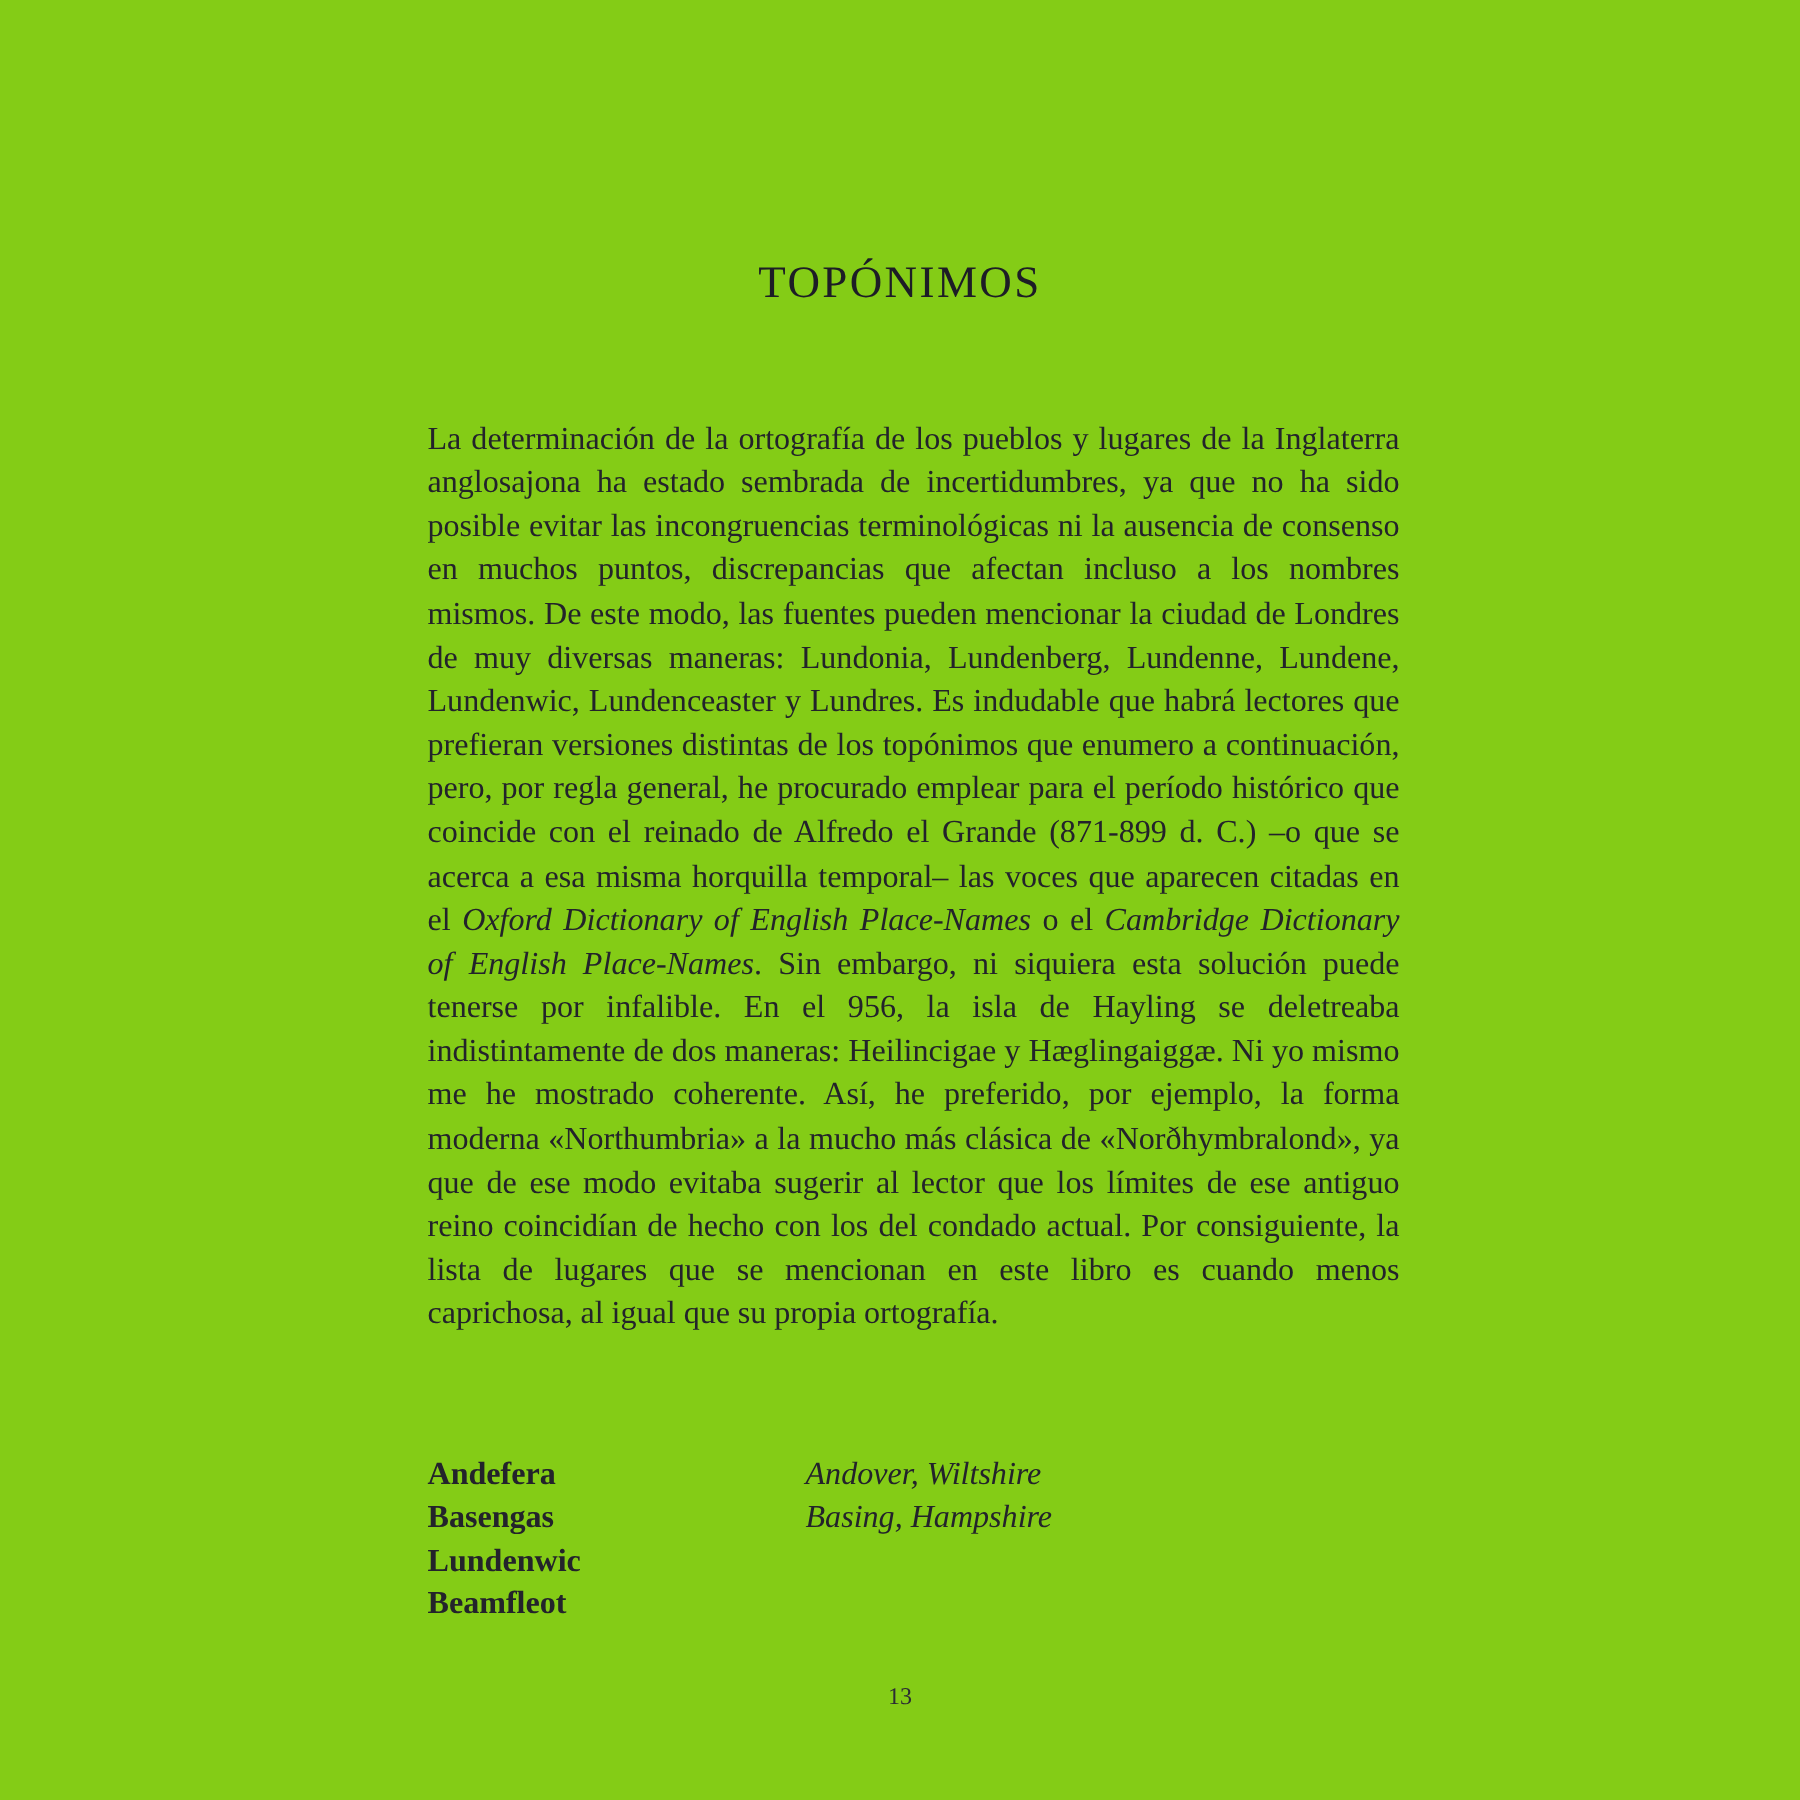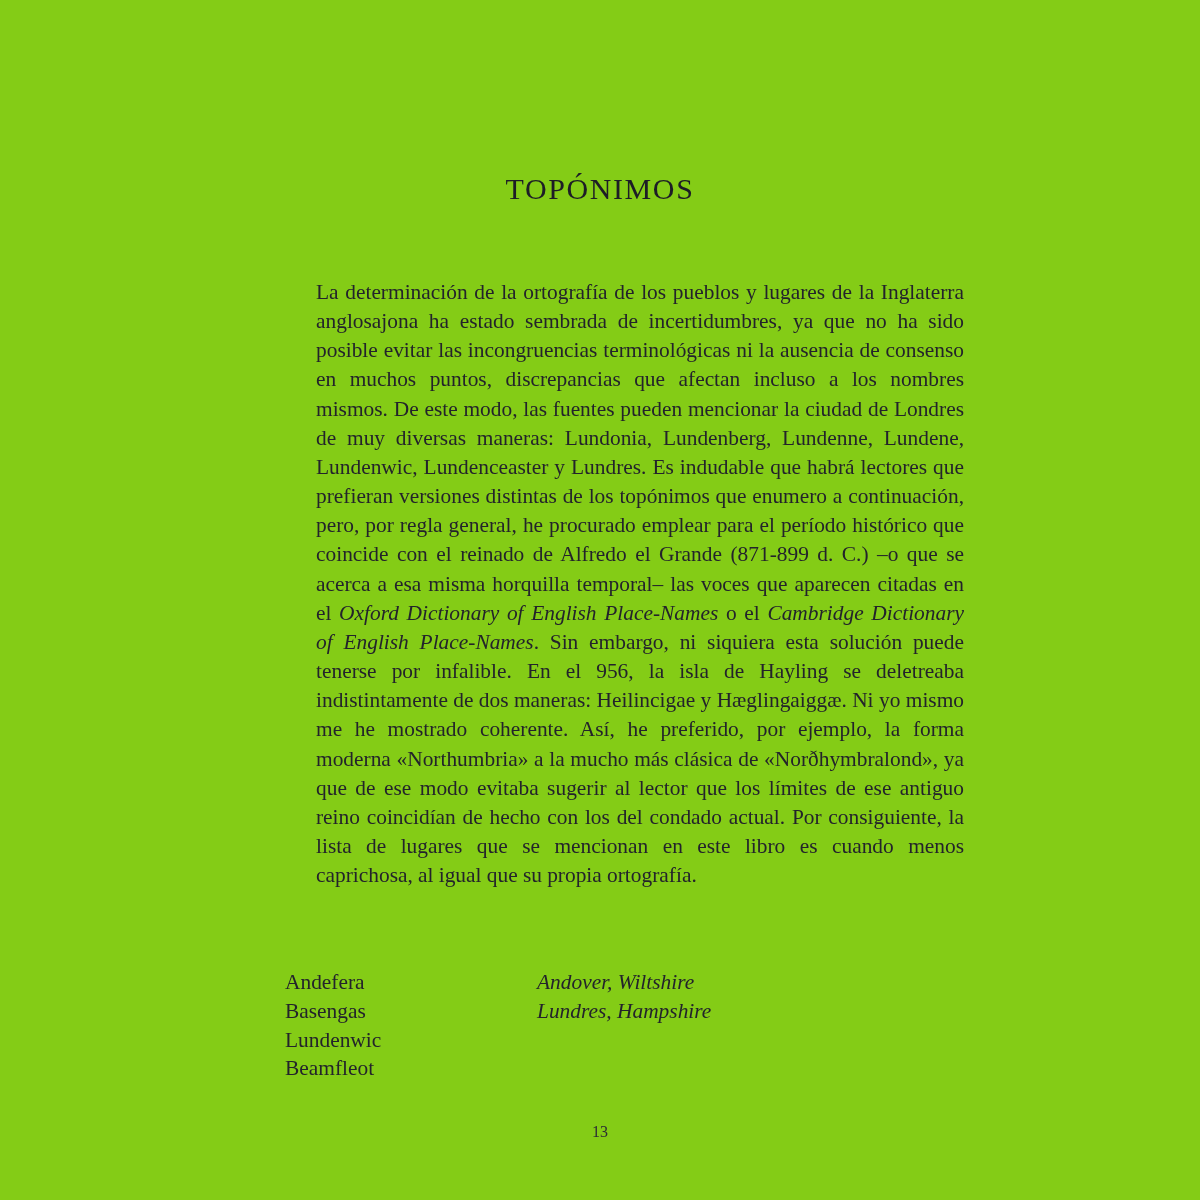--- a/index.html
+++ b/index.html
@@ -36,21 +36,20 @@
     color: #1d1d26;
     white-space: pre;
   }
 
   
   .body-col {
     position: absolute;
     left: 285px;
     top: 278px;
     width: 648px;
-    margin-left: 31px;
   }
   .body-par {
     margin: 0;
     font-size: 21.4px;
     line-height: 29.15px;
     text-align: justify;
     text-justify: inter-word;
     color: #23232b;
     hyphens: manual;
     word-spacing: -0.1px;
@@ -71,20 +70,21 @@
     align-items: baseline;
     height: 28.8px;
     line-height: 28.8px;
     font-size: 21.4px;
     color: #23232b;
     white-space: pre;
   }
   .gloss-old {
     width: 252px;
     flex: 0 0 252px;
+    font-weight: bold;
   }
   .gloss-new {
     flex: 1 1 auto;
     font-style: italic;
   }
 
   
   .folio {
     position: absolute;
     top: 1122px;
@@ -103,20 +103,20 @@
 <div class="page">
 
   <h1 class="page-title">TOPÓNIMOS</h1>
 
   <div class="body-col">
     <p class="body-par"><span>La determinación de la ortografía de los pueblos y lugares de la Inglaterra anglosajona ha estado sembrada de incertidumbres, ya que no ha sido posible evitar las incongruencias terminológicas ni la ausencia de consenso en muchos puntos, discrepancias que afectan incluso a los nombres mismos. De este modo, las fuentes pueden mencionar la ciudad de Londres de muy diversas maneras: Lundonia, Lundenberg, Lundenne, Lundene, Lundenwic, Lundenceaster y Lundres. Es indudable que habrá lectores que prefieran versiones distintas de los topónimos que enumero a continuación, pero, por regla general, he procurado emplear para el período histórico que coincide con el reinado de Alfredo el Grande (871-899 d. C.) –o que se acerca a esa misma horquilla temporal– las voces que aparecen citadas en el </span><span class="ital">Oxford Dictionary of English Place-Names</span><span> o el </span><span class="ital">Cambridge Dictionary of English Place-Names</span><span>. Sin embargo, ni siquiera esta solución puede tenerse por infalible. En el 956, la isla de Hayling se deletreaba indistintamente de dos maneras: Heilincigae y Hæglingaiggæ. Ni yo mismo me he mostrado coherente. Así, he preferido, por ejemplo, la forma moderna «Northumbria» a la mucho más clásica de «Norðhymbralond», ya que de ese modo evitaba sugerir al lector que los límites de ese antiguo reino coincidían de hecho con los del condado actual. Por consiguiente, la lista de lugares que se mencionan en este libro es cuando menos caprichosa, al igual que su propia ortografía.</span></p>
   </div>
 
   <div class="glossary">
       <div class="gloss-row"><span class="gloss-old">Andefera</span><span class="gloss-new">Andover, Wiltshire</span></div>
-      <div class="gloss-row"><span class="gloss-old">Basengas</span><span class="gloss-new">Lundres, Hampshire</span></div>
+      <div class="gloss-row"><span class="gloss-old">Basengas</span><span class="gloss-new">Basing, Hampshire</span></div>
       <div class="gloss-row"><span class="gloss-old">Lundenwic</span></div>
       <div class="gloss-row"><span class="gloss-old">Beamfleot</span></div>
     </div>
 
   <div class="folio">13</div>
 
 </div>
 
 </body></html>

